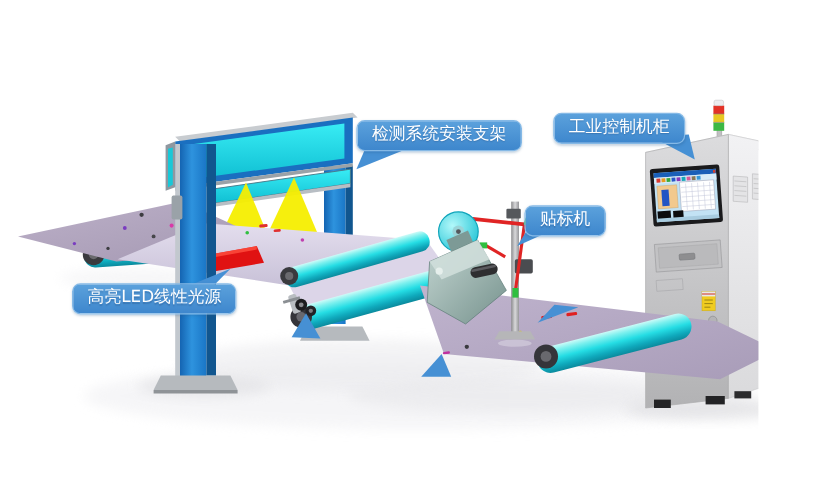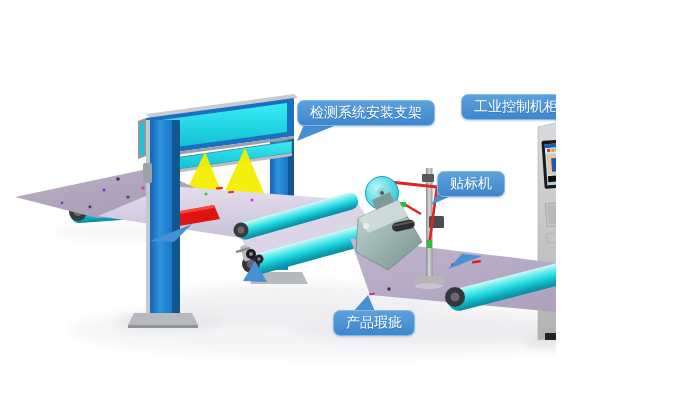--- a/index.html
+++ b/index.html
@@ -1,17 +1,17 @@
 <!DOCTYPE html>
 <html style="--callout-top: #5ba1dc; --callout-bottom: #3e87cd; --callout-text: #ffffff;"><head>
 <meta charset="utf-8">
 <style>
   html,body{margin:0;padding:0;background:#ffffff;}
   .stage{
-    position:relative;width:556px;height:420px;overflow:hidden;
+    position:relative;width:632px;height:420px;overflow:hidden;
     background:#ffffff;font-family:"DejaVu Sans","Liberation Sans",sans-serif;
   }
   .scene{position:absolute;left:0;top:0;}
   .callout{
     position:absolute;
     background:linear-gradient(180deg,var(--callout-top,#5ba1dc),var(--callout-bottom,#3e87cd));
     color:var(--callout-text,#ffffff);
     border:1px solid #85b9e6;
     border-radius:7px;
     padding:3px 12px;
@@ -342,17 +342,17 @@
 
   <div class="callout c-bracket">
     <span>检测系统安装支架</span>
   </div>
   <div class="callout c-cabinet">
     <span>工业控制机柜</span>
   </div>
   <div class="callout c-labeler">
     <span>贴标机</span>
   </div>
-  <div class="callout c-defect">
-    <span>产品瑕疵</span>
+  <div class="callout c-led">
+    <span>高亮LED线性光源</span>
   </div>
 
 </div>
 
 </body></html>

